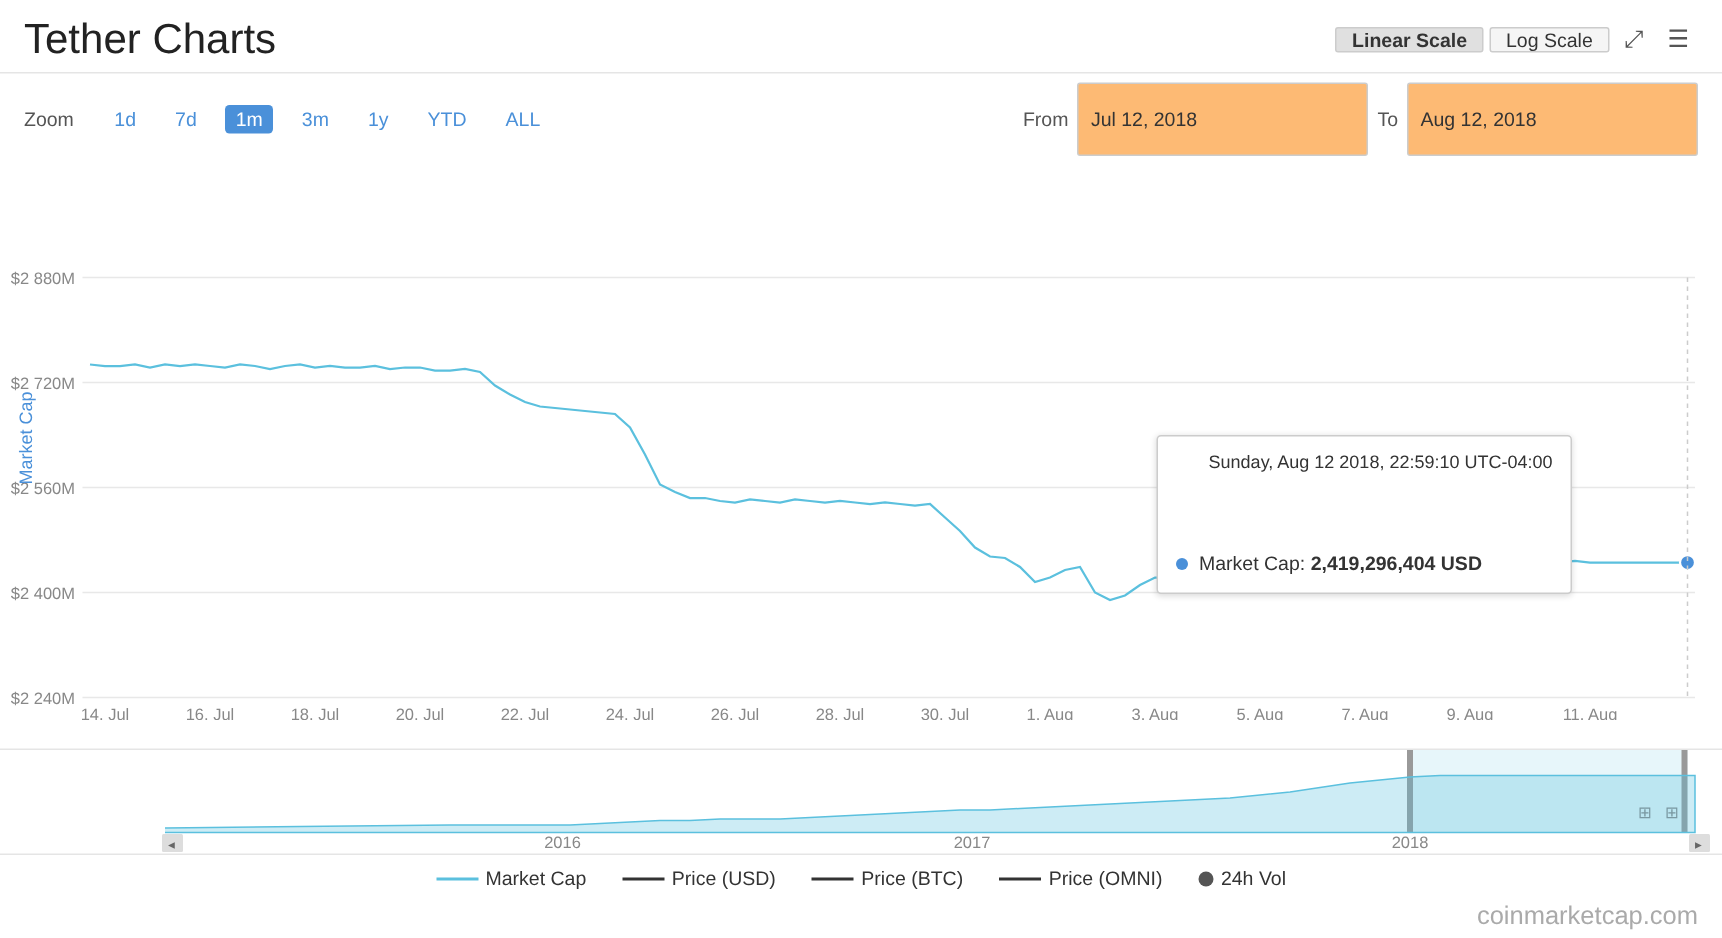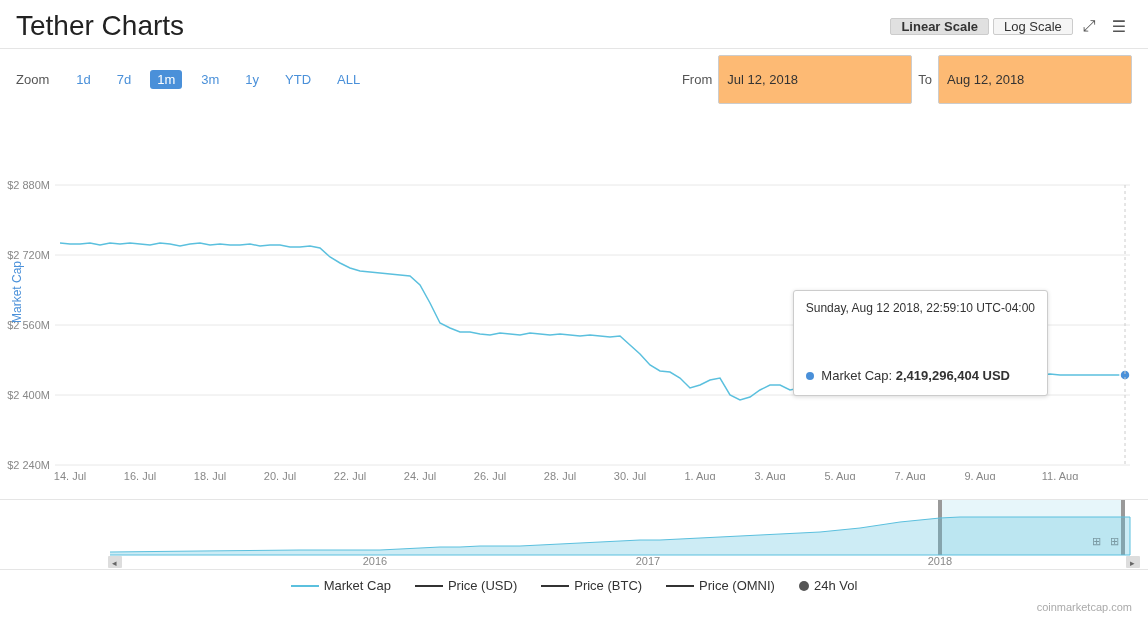--- a/index.html
+++ b/index.html
@@ -116,20 +116,21 @@
       font-size: 13px;
       line-height: 1.6;
       box-shadow: 0 1px 4px rgba(0,0,0,0.15);
       z-index: 10;
       white-space: nowrap;
     }
     .tooltip-title {
       font-size: 12px;
       color: #333;
       margin-bottom: 4px;
+      margin-left: 22px;
     }
     .tooltip-value {
       font-size: 13px;
       color: #333;
       margin-top: 48px;
     }
     .tooltip-dot {
       display: inline-block;
       width: 8px;
       height: 8px;
@@ -169,21 +170,21 @@
     .legend-dot {
       width: 10px;
       height: 10px;
       border-radius: 50%;
       display: inline-block;
     }
 
     
     .footer {
       text-align: right;
-      font-size: 11px;
+      font-size: 17px;
       color: #aaa;
       padding: 2px 16px 4px 0;
     }
 
     
     .grid-line {
       stroke: #e8e8e8;
       stroke-width: 1;
     }
     .axis-text {

